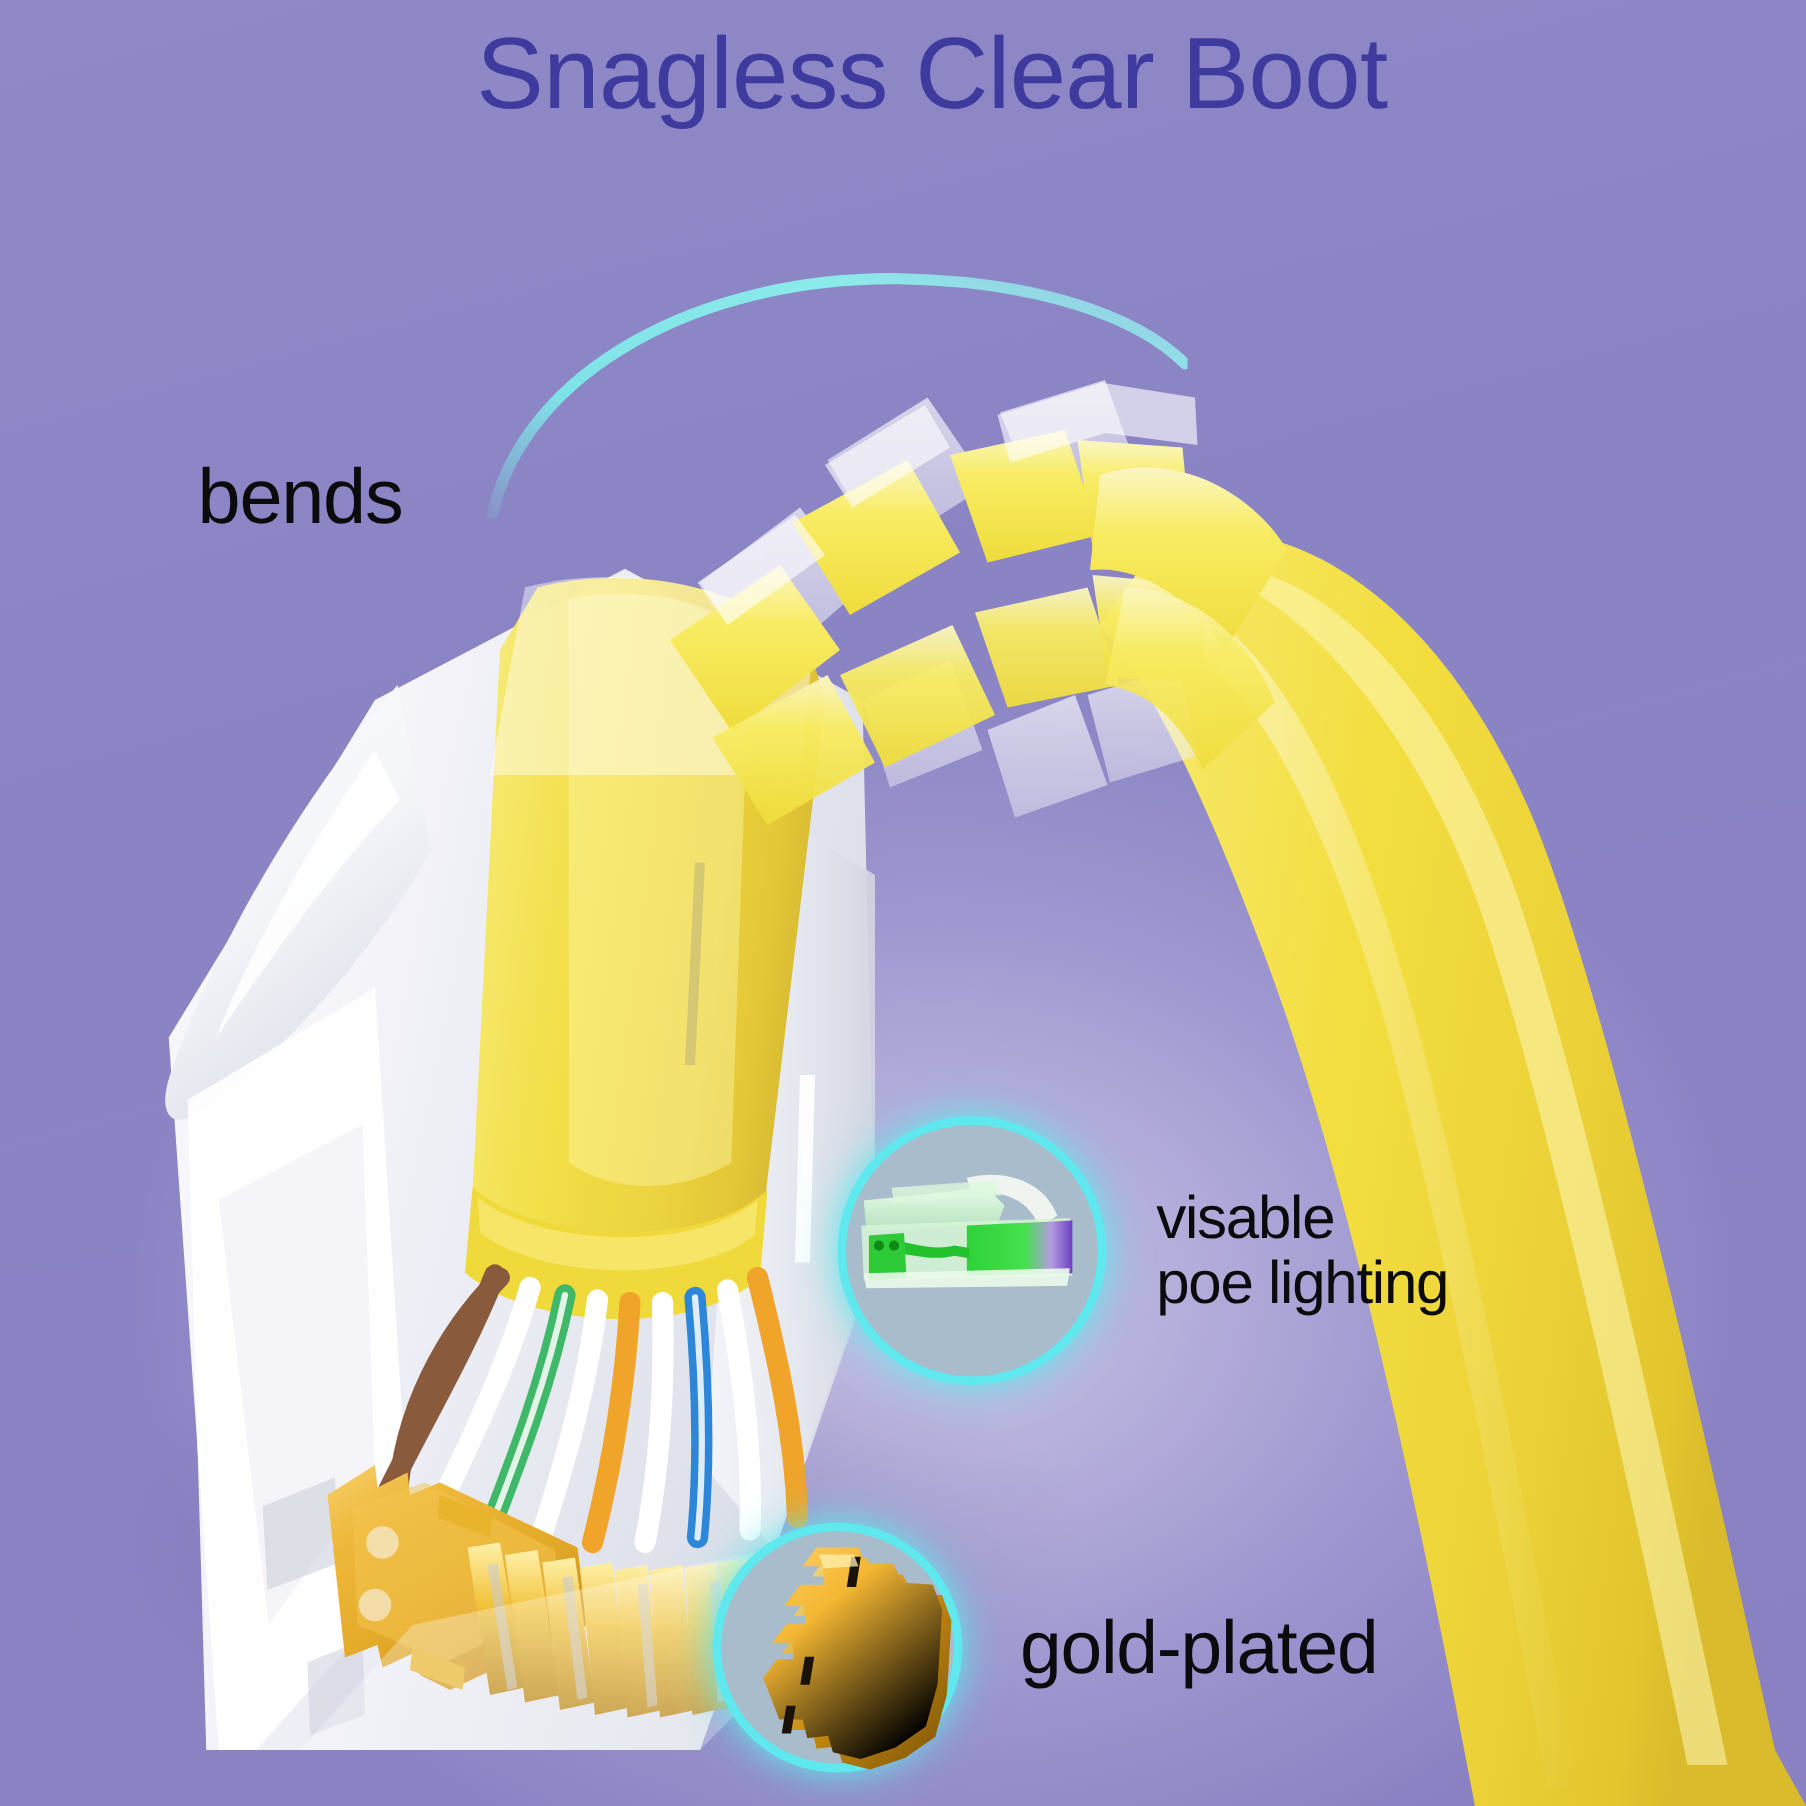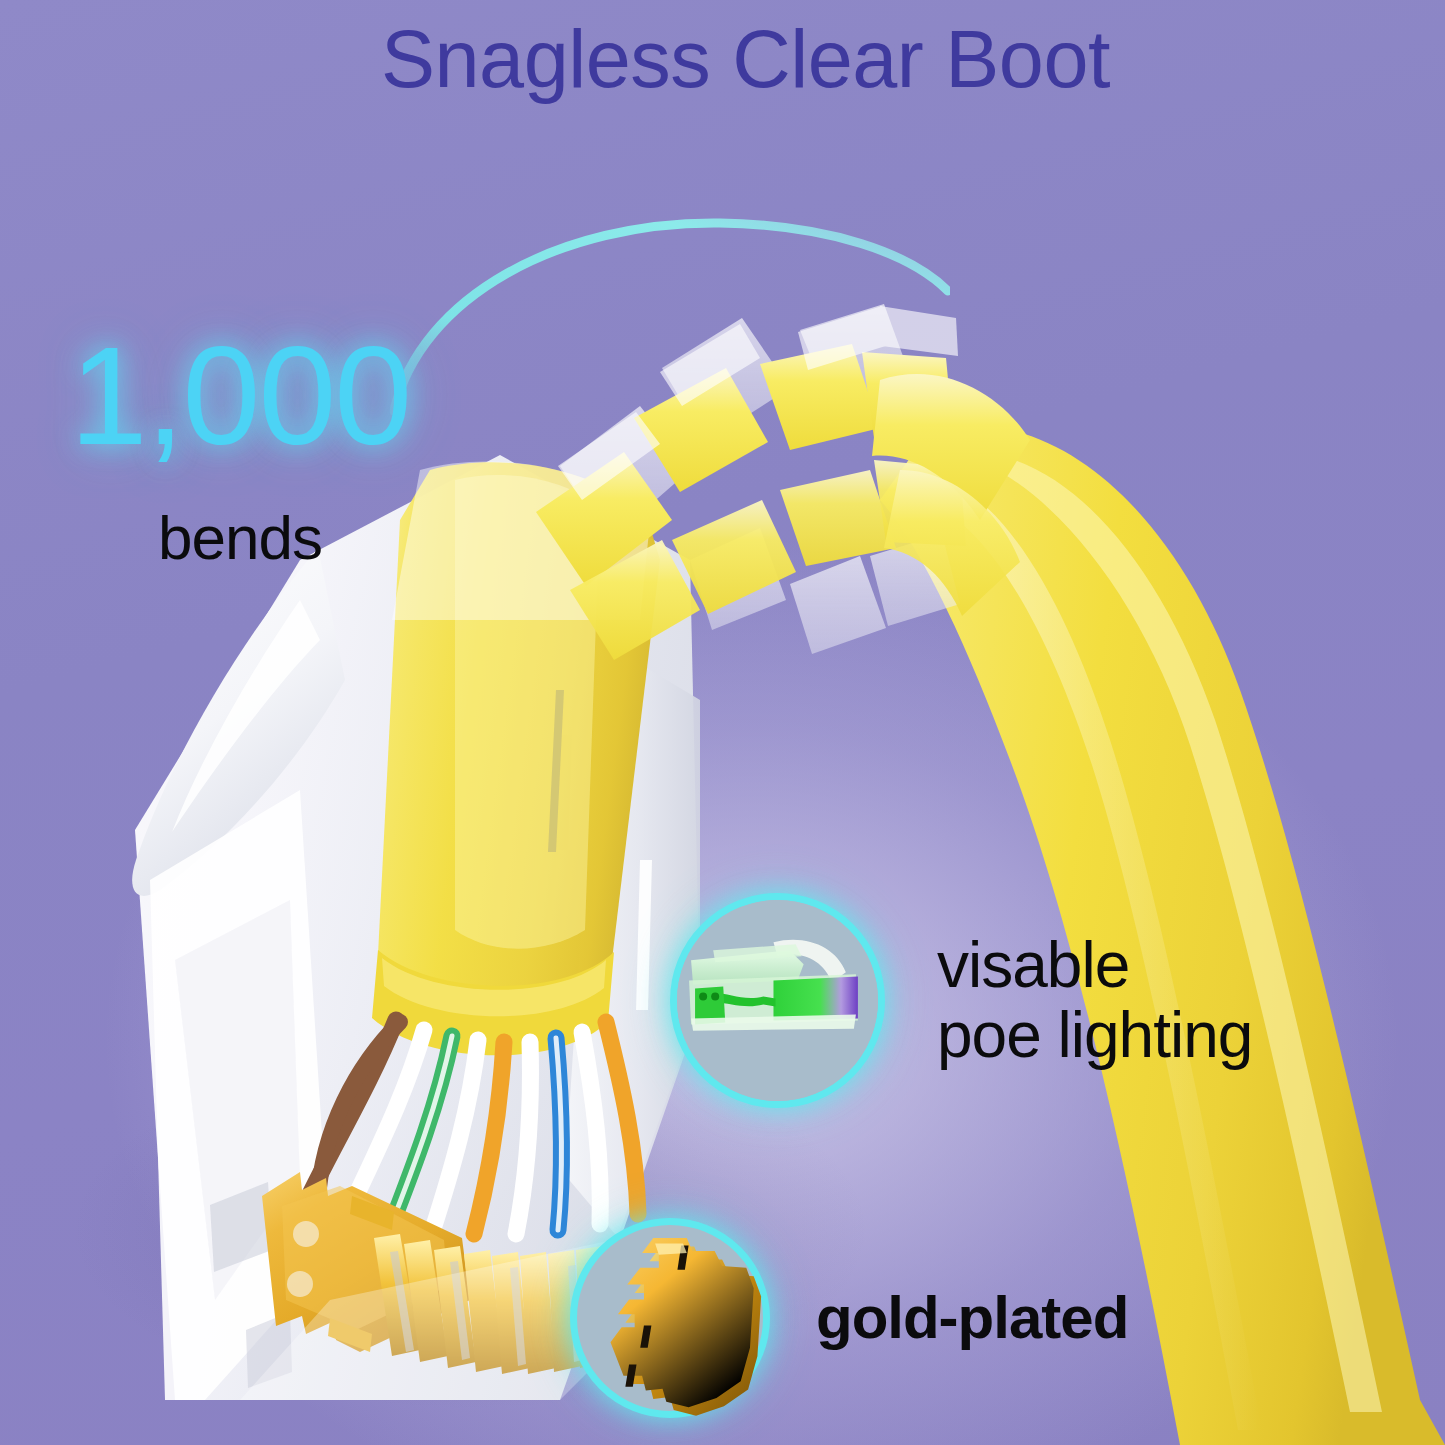--- a/index.html
+++ b/index.html
@@ -64,25 +64,25 @@
     box-shadow:0 0 24px rgba(95,232,238,.80), 0 0 46px rgba(95,232,238,.45);
     flex:0 0 auto;
   }
   .feat-text {
     color:#0b0b0d; font-weight:400; letter-spacing:-1px;
     line-height:1.08; white-space:pre-line;
   }
 
   #callout-poe { left:670px; top:893px; }
   #callout-poe .circle { width:215px; height:215px; }
-  #callout-poe .feat-text { margin-left:52px; font-size:64px; }
+  #callout-poe .feat-text { margin-left:40px; font-size:48px; }
 
   #callout-gold { left:570px; top:1218px; }
   #callout-gold .circle { width:200px; height:200px; }
-  #callout-gold .feat-text { margin-left:46px; font-size:60px;font-weight:bold; }
+  #callout-gold .feat-text { margin-left:46px; font-size:60px; }
 </style>
 </head>
 <body>
 
 <div id="stage">
 
   <svg id="bend-arc" viewBox="0 0 560 210">
     <defs>
       <linearGradient id="arcg" x1="0" y1="1" x2="1" y2="0">
         <stop offset="0%" stop-color="#7de8e8" stop-opacity="0.15"></stop>
@@ -296,21 +296,20 @@
       <path d="M510 1268 L 518 1267 L 526 1364 L 518 1366 Z"></path>
       <path d="M568 1266 L 576 1265 L 582 1360 L 574 1362 Z"></path>
     </g>
 
     <path d="M330 1300 L 660 1230 L 670 1290 L 560 1400 L 240 1400 Z" fill="#ffffff" opacity="0.30"></path>
   </svg>
 
   <div class="hdr" id="title">Snagless Clear Boot</div>
 
   <div id="bends-block">
-    <div id="bends-number">1,000</div>
     <div id="bends-label">bends</div>
   </div>
 
   <div class="callout" id="callout-poe">
     <div class="circle">
       <svg viewBox="0 0 200 200" width="100%" height="100%" style="display:block;border-radius:50%;overflow:hidden">
         <defs>
           <linearGradient id="poeBody" x1="0" y1="0" x2="1" y2="0">
             <stop offset="0%" stop-color="#2fd13a"></stop>
             <stop offset="55%" stop-color="#46e04e"></stop>

